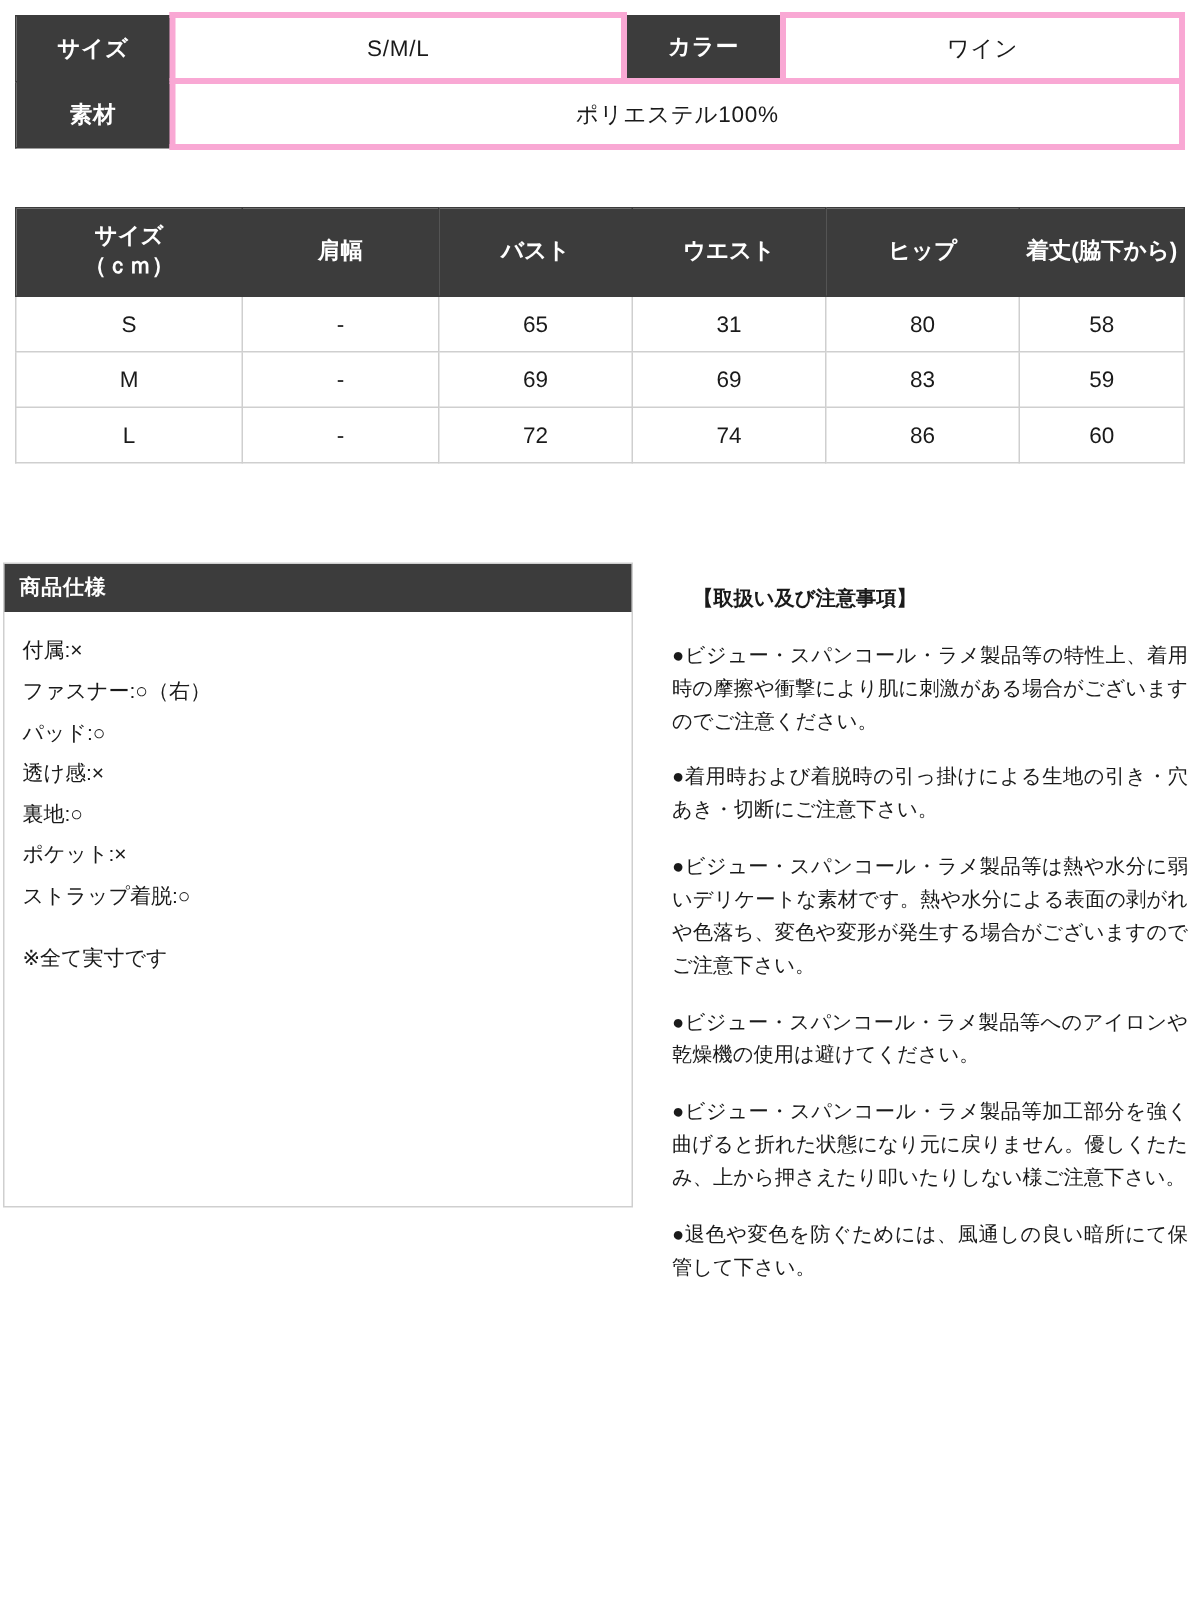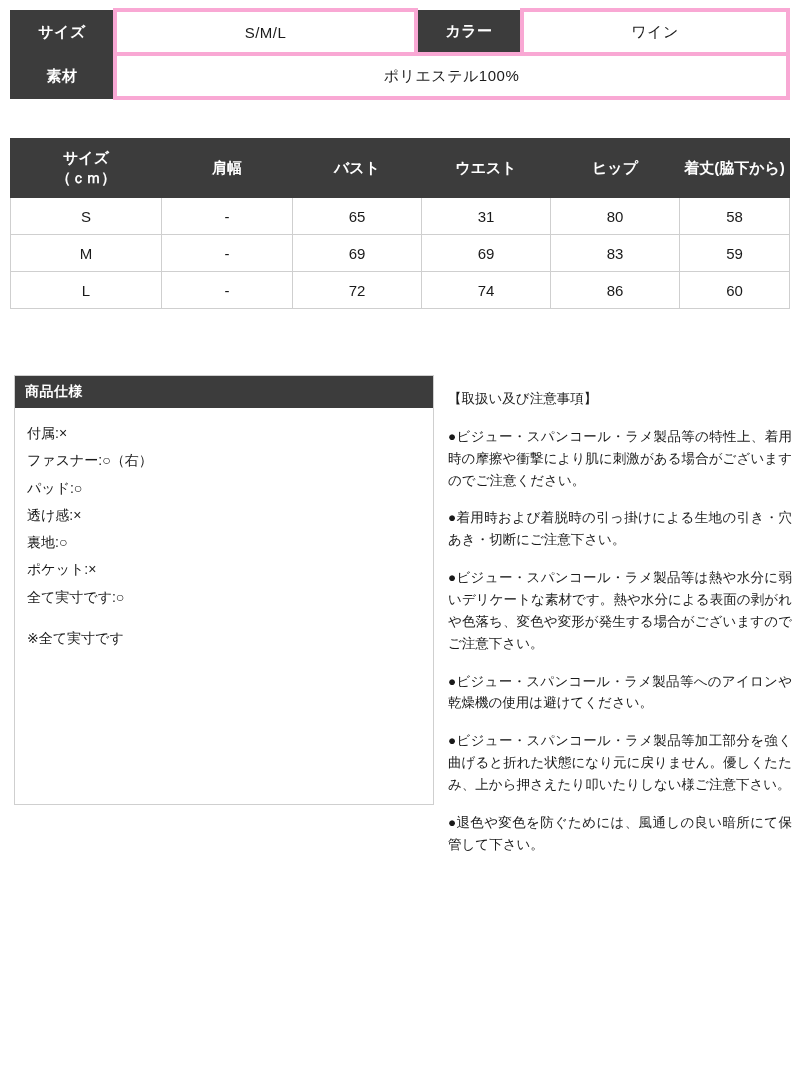--- a/index.html
+++ b/index.html
@@ -75,21 +75,21 @@
     height: 34px;
     text-align: center;
     vertical-align: middle;
     font-size: 15px;
     background: #ffffff;
   }
 
   
   .spec-box {
     position: absolute;
-    left: 14px;
+    left: 2px;
     top: 375px;
     width: 420px;
     height: 430px;
     box-sizing: border-box;
     border: 1px solid #cfcfcf;
     background: #ffffff;
   }
   .spec-box-title {
     background: #3c3c3c;
     color: #ffffff;
@@ -112,22 +112,23 @@
   .notes {
     position: absolute;
     left: 448px;
     top: 388px;
     width: 344px;
     font-size: 13.5px;
     line-height: 1.62;
     color: #1a1a1a;
   }
   .notes .notes-title {
-    font-weight: normal;
+    font-weight: bold;
     margin-bottom: 2px;
+    margin-left: 14px;
   }
   .notes p {
     margin: 16px 0 2px 0;
     text-align: justify;
   }
 </style>
 </head>
 <body>
 
 <div class="page">
@@ -191,21 +192,21 @@
 
   <div class="spec-box">
     <div class="spec-box-title">商品仕様</div>
     <div class="spec-box-body">
       <div>付属:×</div>
       <div>ファスナー:○（右）</div>
       <div>パッド:○</div>
       <div>透け感:×</div>
       <div>裏地:○</div>
       <div>ポケット:×</div>
-      <div>全て実寸です:○</div>
+      <div>ストラップ着脱:○</div>
       <div class="gap"></div>
       <div>※全て実寸です</div>
     </div>
   </div>
 
   <div class="notes">
     <div class="notes-title">【取扱い及び注意事項】</div>
     <p>●ビジュー・スパンコール・ラメ製品等の特性上、着用時の摩擦や衝撃により肌に刺激がある場合がございますのでご注意ください。</p>
     <p>●着用時および着脱時の引っ掛けによる生地の引き・穴あき・切断にご注意下さい。</p>
     <p>●ビジュー・スパンコール・ラメ製品等は熱や水分に弱いデリケートな素材です。熱や水分による表面の剥がれや色落ち、変色や変形が発生する場合がございますのでご注意下さい。</p>

